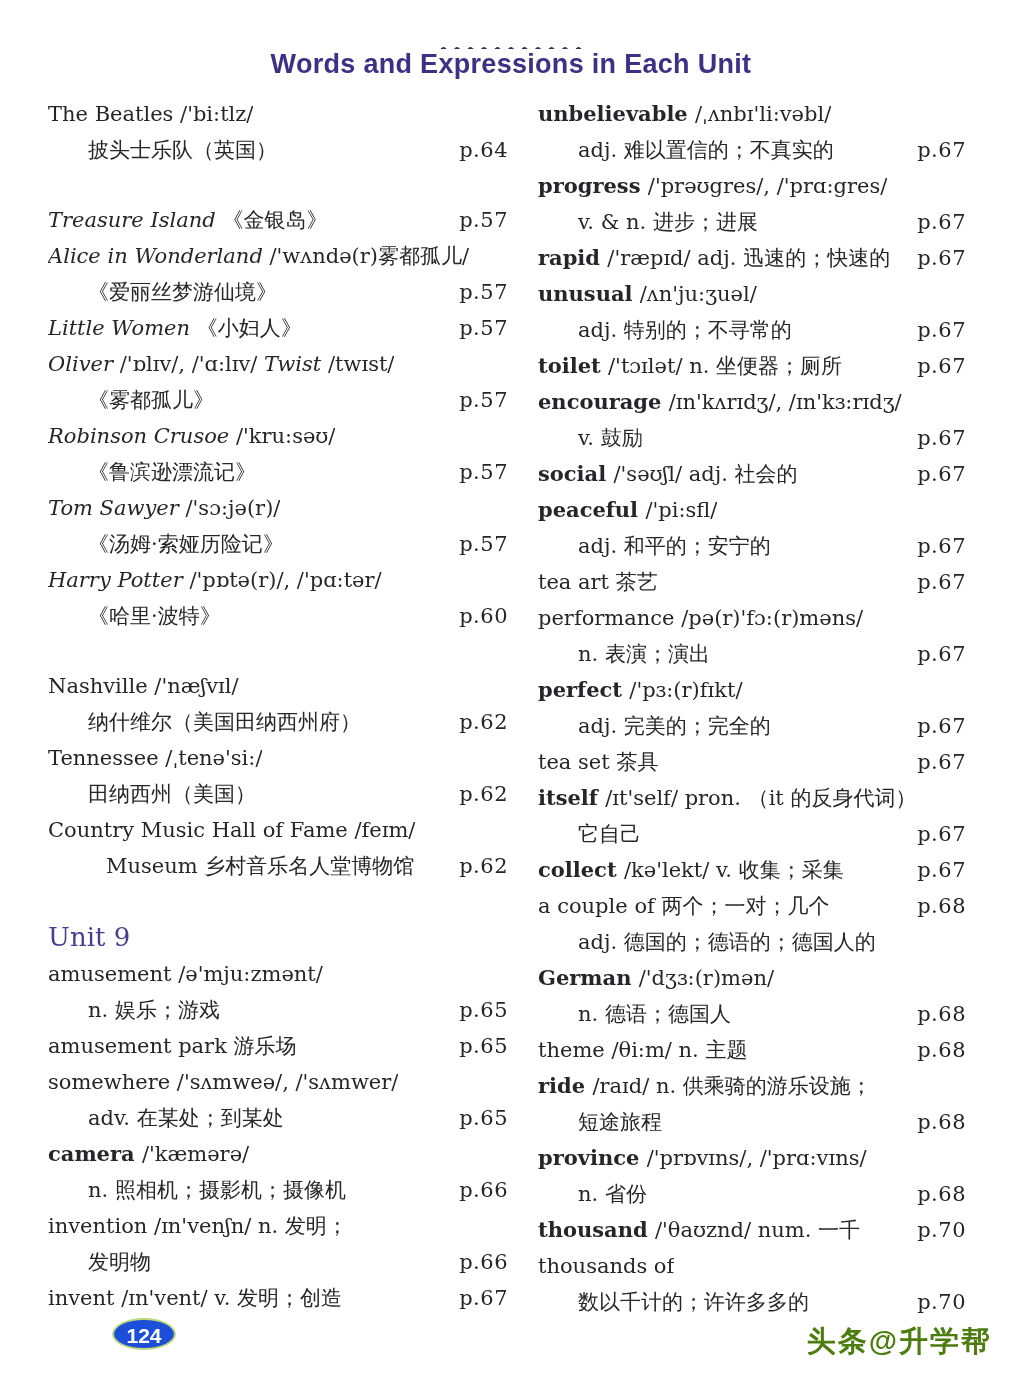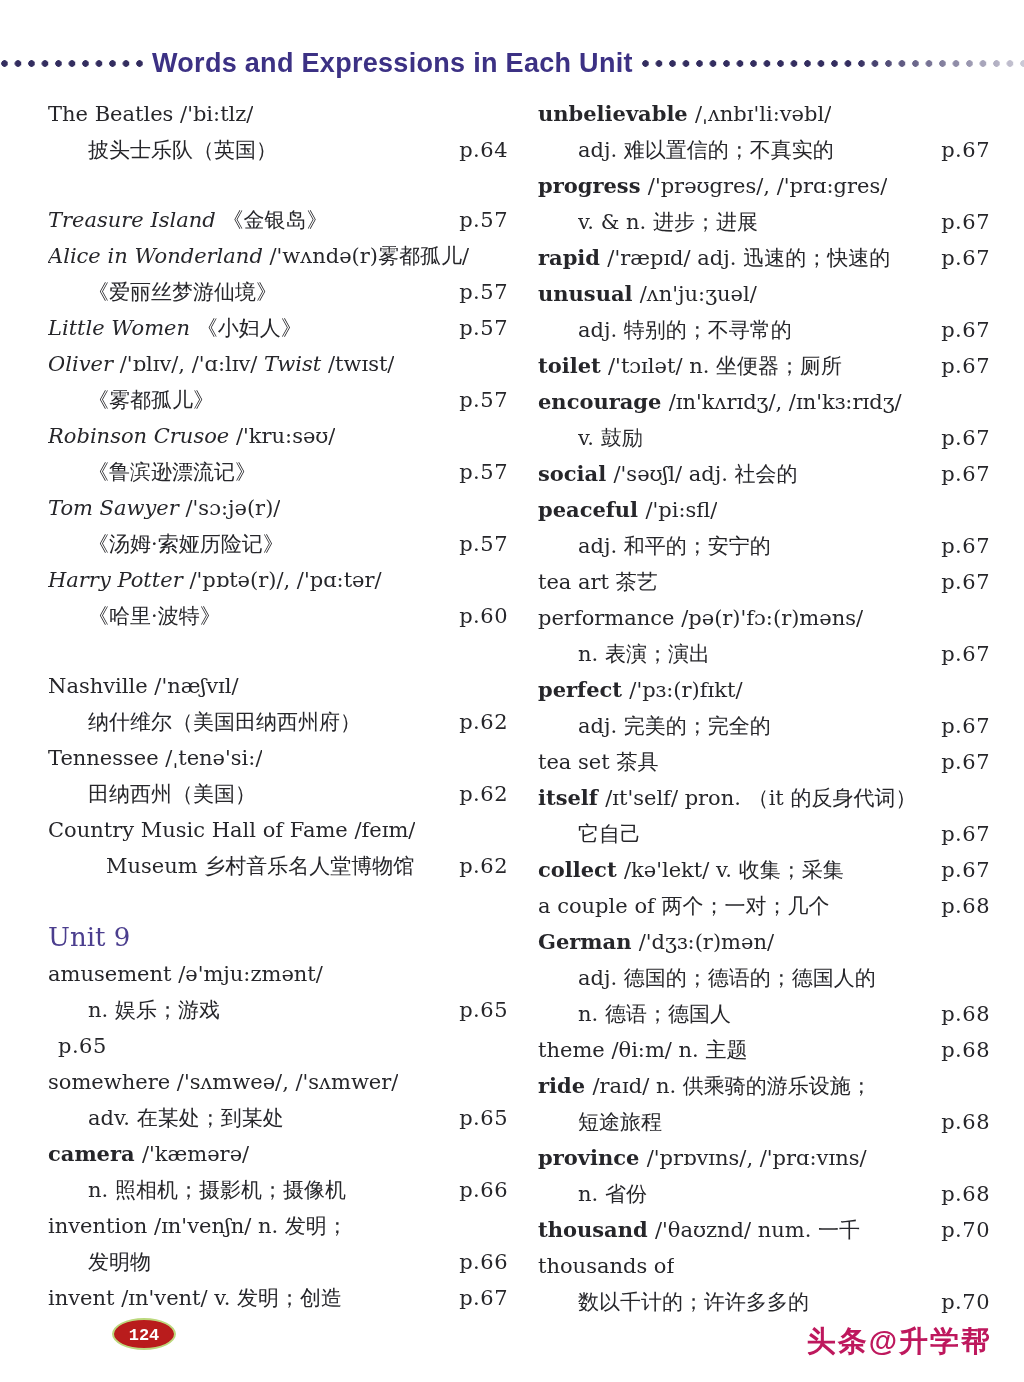--- a/index.html
+++ b/index.html
@@ -9,41 +9,42 @@
     background:#ffffff;
     overflow:hidden;
     font-family:"DejaVu Serif","Liberation Serif",serif;
     color:#26262a;
   }
   
   .header {
     display:flex; align-items:center;
     padding-top:46px;
     height:34px;
+    flex-direction:column;
   }
   .dots {
     height:9px;
     background-image:radial-gradient(circle at 4.5px 50%, #332d5f 3px, rgba(0,0,0,0) 3.6px);
     background-size:13.5px 9px;
     background-repeat:repeat-x;
   }
   .dots-left { width:146px; }
   .dots-right { flex:1; -webkit-mask-image:linear-gradient(to right,#000 55%,rgba(0,0,0,.25)); mask-image:linear-gradient(to right,#000 55%,rgba(0,0,0,.25)); }
   .title {
     margin:0 8px 0 6px;
     font-family:"Liberation Sans","DejaVu Sans",sans-serif;
     font-size:27px; font-weight:800; letter-spacing:.3px;
     color:#3c3184;
     white-space:nowrap;
   }
   
   .columns {
     display:flex;
     margin-top:16px;
-    padding-left:48px; padding-right:34px;
+    padding-left:48px; padding-right:58px;
     gap:30px;
   }
   .col { font-size:21px; }
   .col-left  { width:460px; flex:0 0 460px; }
   .col-right { flex:1; }
   .line {
     display:flex; justify-content:space-between; align-items:baseline;
     line-height:36px; white-space:nowrap;
   }
   .line .line-text { flex:0 1 auto; overflow:hidden; }
@@ -58,33 +59,33 @@
   }
   .seg-b { font-weight:bold; }
   .seg-i { font-style:italic; }
   .seg-pi { }
   .seg-r, .seg-c { font-style:normal; }
   
   .footer { position:absolute; left:0; right:0; bottom:22px; height:42px; }
   .page-badge {
     position:absolute; left:112px; top:0;
     width:64px; height:32px; line-height:32px;
-    background:#b91c1c;
+    background:#1d4ed8;
     border:2px solid #bcd87d;
     border-radius:50%;
     color:#ffffff; text-align:center;
-    font-family:Liberation Mono, monospace;
-    font-size:17px; font-weight:bold;
+    font-family:Liberation Sans, sans-serif;
+    font-size:21px; font-weight:bold;
     box-sizing:border-box;
   }
   .watermark {
     position:absolute; right:32px; top:4px;
     font-family:"Liberation Sans","DejaVu Sans",sans-serif;
     font-size:29px; font-weight:bold; letter-spacing:2px;
-    color:#be185d;
+    color:#4d7c0f;
     text-shadow:2px 2px 0 #ffffff, 3px 3px 0 rgba(255,255,255,.85);
   }
 </style>
 </head>
 <body>
 
 <div class="page">
 
   <header class="header">
     <span class="dots dots-left"></span>
@@ -170,20 +171,21 @@
         <div class="gap"></div>
         <div class="unit-heading">Unit 9</div>
         <div class="line indent-0">
           <span class="line-text"><span class="seg-r">amusement /ə'mju:zmənt/</span></span>
         </div>
         <div class="line indent-1">
           <span class="line-text"><span class="seg-pi">n. </span><span class="seg-c">娱乐；游戏</span></span>
           <span class="page-ref">p.65</span>
         </div>
         <div class="line indent-0">
+          <span class="line-text"><span class="seg-r">amusement park </span><span class="seg-c">游乐场</span></span>
           <span class="page-ref">p.65</span>
         </div>
         <div class="line indent-0">
           <span class="line-text"><span class="seg-r">somewhere /'sʌmweə/, /'sʌmwer/</span></span>
         </div>
         <div class="line indent-1">
           <span class="line-text"><span class="seg-pi">adv. </span><span class="seg-c">在某处；到某处</span></span>
           <span class="page-ref">p.65</span>
         </div>
         <div class="line indent-0">
@@ -283,25 +285,25 @@
           <span class="page-ref">p.67</span>
         </div>
         <div class="line indent-0">
           <span class="line-text"><span class="seg-b">collect </span><span class="seg-r">/kə'lekt/ </span><span class="seg-pi">v. </span><span class="seg-c">收集；采集</span></span>
           <span class="page-ref">p.67</span>
         </div>
         <div class="line indent-0">
           <span class="line-text"><span class="seg-r">a couple of </span><span class="seg-c">两个；一对；几个</span></span>
           <span class="page-ref">p.68</span>
         </div>
+        <div class="line indent-1">
+          <span class="line-text"><span class="seg-pi">adj. </span><span class="seg-c">德国的；德语的；德国人的</span></span>
+        </div>
         <div class="line indent-0">
           <span class="line-text"><span class="seg-b">German </span><span class="seg-r">/'dʒɜ:(r)mən/</span></span>
-        </div>
-        <div class="line indent-1">
-          <span class="line-text"><span class="seg-pi">adj. </span><span class="seg-c">德国的；德语的；德国人的</span></span>
         </div>
         <div class="line indent-1">
           <span class="line-text"><span class="seg-pi">n. </span><span class="seg-c">德语；德国人</span></span>
           <span class="page-ref">p.68</span>
         </div>
         <div class="line indent-0">
           <span class="line-text"><span class="seg-r">theme /θi:m/ </span><span class="seg-pi">n. </span><span class="seg-c">主题</span></span>
           <span class="page-ref">p.68</span>
         </div>
         <div class="line indent-0">

